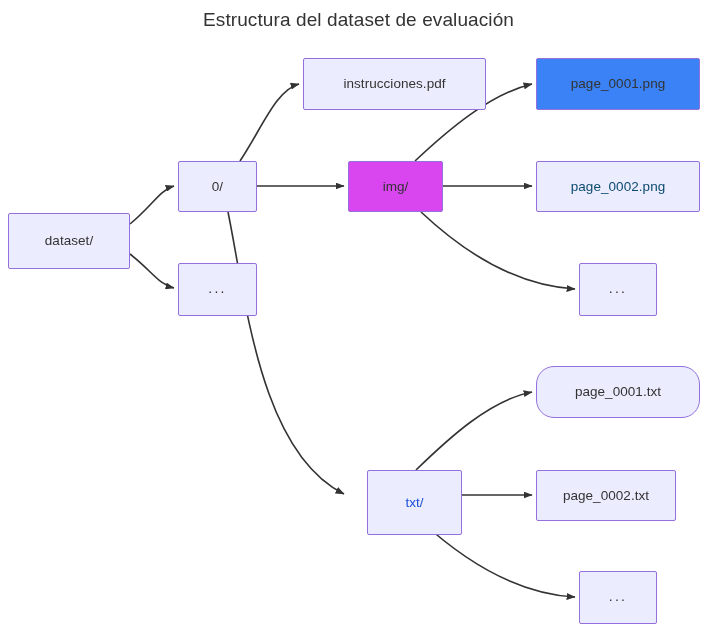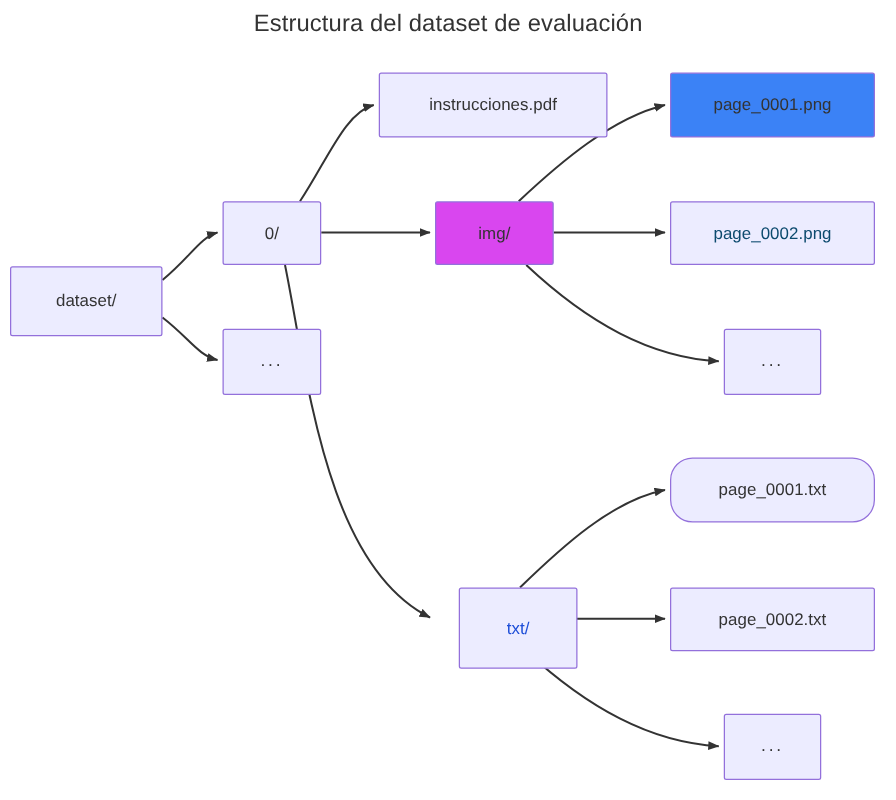--- a/index.html
+++ b/index.html
@@ -130,21 +130,21 @@
       </div>
       <div class="node" style="left: 536px; top: 161px; width: 164px; height: 51px; background: rgb(236, 236, 255); border-color: rgb(147, 112, 219); color: #0c4a6e;">
         <span class="node-label">page_0002.png</span>
       </div>
       <div class="node ellipsis" style="left: 579px; top: 263px; width: 78px; height: 53px; background: rgb(236, 236, 255); border-color: rgb(147, 112, 219); color: rgb(51, 51, 51);">
         <span class="node-label">...</span>
       </div>
       <div class="node" style="left: 536px; top: 366px; width: 164px; height: 52px; background: rgb(236, 236, 255); border-color: rgb(147, 112, 219); color: rgb(51, 51, 51); border-radius: 18px;">
         <span class="node-label">page_0001.txt</span>
       </div>
-      <div class="node" style="left: 536px; top: 470px; width: 164px; height: 51px; background: rgb(236, 236, 255); border-color: rgb(147, 112, 219); color: rgb(51, 51, 51);">
+      <div class="node" style="left: 536px; top: 470px; width: 140px; height: 51px; background: rgb(236, 236, 255); border-color: rgb(147, 112, 219); color: rgb(51, 51, 51);">
         <span class="node-label">page_0002.txt</span>
       </div>
       <div class="node ellipsis" style="left: 579px; top: 571px; width: 78px; height: 53px; background: rgb(236, 236, 255); border-color: rgb(147, 112, 219); color: rgb(51, 51, 51);">
         <span class="node-label">...</span>
       </div>
     </div>
 
 </div>
 
 </body></html>

